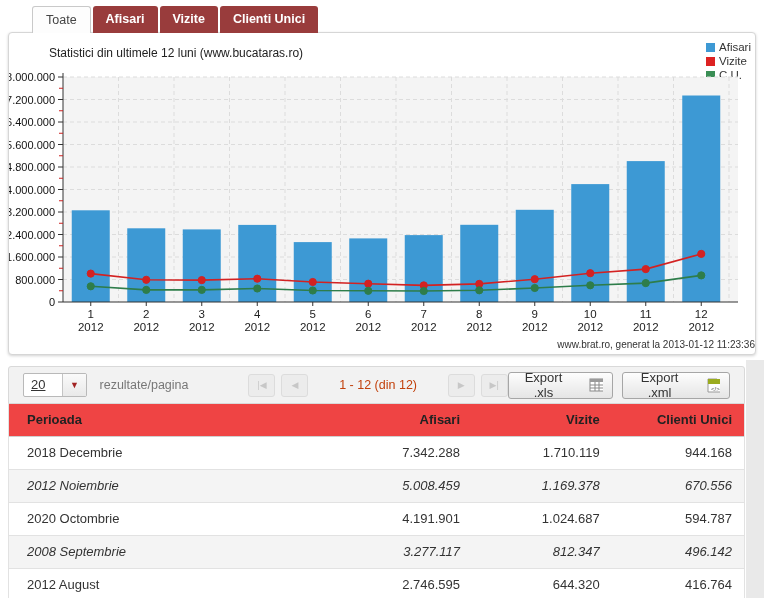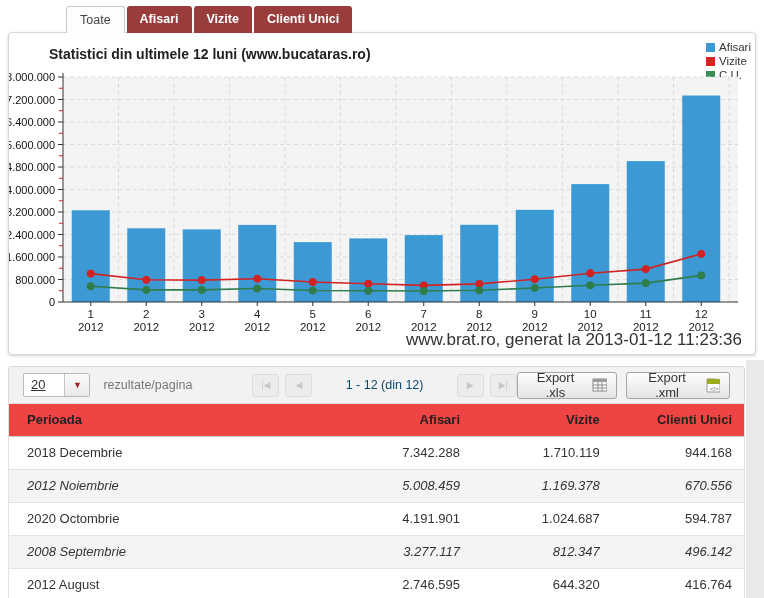--- a/index.html
+++ b/index.html
@@ -1,54 +1,54 @@
 <!DOCTYPE html>
 <html><head>
 <meta charset="utf-8">
 <style>
   * { box-sizing: border-box; margin: 0; padding: 0; }
   html,body { width:764px; height:598px; overflow:hidden; background:#fff;
     font-family:"Liberation Sans", sans-serif; }
 
   
-  .tabbar { padding:6px 0 0 18px; height:33px; position:relative; z-index:2; display:flex;margin-left:48px; }
+  .tabbar { padding:6px 0 0 32px; height:33px; position:relative; z-index:2; display:flex; }
   .tab { height:27px; line-height:27px; padding:0 13px; font-size:12.5px; font-weight:bold;
     color:#fff; background:#993c3c; margin-right:2px; border-radius:3px 3px 0 0; cursor:pointer; }
   .tab.active { background:#fdfdfd; color:#444; font-weight:normal;
     border:1px solid #c9c9c9; border-bottom:none; }
 
   
   .chart-panel { position:relative; margin:0 8px 0 8px; width:748px; height:323px;
     background:#fff; border:1px solid #d6d6d6; border-radius:4px;
     box-shadow:0 1px 3px rgba(0,0,0,.18); margin-top:-1px; z-index:1; }
-  .chart-title { position:absolute; left:40px; top:13px; font-size:14px; color:#222;font-weight:bold; }
+  .chart-title { position:absolute; left:40px; top:13px; font-size:12px; color:#222; }
   .legend { position:absolute; right:4px; top:7px; }
   .legend-row { display:flex; align-items:center; height:14px; }
   .legend-swatch { width:9px; height:9px; margin-right:4px; display:inline-block; }
   .legend-label { font-size:11.5px; color:#333; }
   .chart-svg-wrap { position:absolute; left:0; top:34px; width:746px; height:282px; }
-  .chart-footer { position:absolute; right:13px; bottom:4px; font-size:17px; color:#333; }
+  .chart-footer { position:absolute; right:0; bottom:4px; font-size:10px; color:#333; }
 
   
   .toolbar { margin:11px 19px 0 8px; width:737px; height:38px; background:#f2f2f2;
     border:1px solid #d9d9d9; border-radius:3px 3px 0 0; display:flex; align-items:center;
     padding:0 14px; }
   .pagesize { display:flex; height:24px; border:1px solid #b9b9b9; background:#fff;
     border-radius:2px; overflow:hidden; cursor:pointer; }
   .pagesize-value { width:42px; padding-left:7px; font-size:13px; color:#333; line-height:22px;text-decoration:underline; }
   .pagesize-arrow { width:26px; background:linear-gradient(#fafafa,#e9e9e9);
     border-left:1px solid #c4c4c4; text-align:center; line-height:22px;
     font-size:9px; color:#a22323; }
   .results-label { margin-left:13px; font-size:12.5px; color:#777; }
   .pager { display:flex; gap:6px; margin-left:60px; }
   .pager-btn { width:27px; height:23px; background:#ececec; border:1px solid #dcdcdc;
     border-radius:3px; color:#c7c7c7; font-size:9px; text-align:center; line-height:21px; }
-  .range-label { margin:0 28px; font-size:12.5px; color:#0c4a6e; width:92px; text-align:center; }
+  .range-label { margin:0 28px; font-size:12.5px; color:#c2410c; width:92px; text-align:center; }
   .export-group { margin-left:auto; display:flex; gap:9px; }
-  .export-btn { height:27px; display:flex; align-items:center; gap:8px; padding:8px 9px;
+  .export-btn { height:27px; display:flex; align-items:center; gap:20px; padding:8px 9px;
     font-size:13px; color:#333; background:linear-gradient(#fdfdfd,#e5e5e5);
     border:1px solid #a6a6a6; border-radius:3px; cursor:pointer; }
 
   
   .stats-table { margin:0 19px 0 8px; width:737px; border-left:1px solid #e2e2e2;
     border-right:1px solid #e2e2e2; }
   table { width:100%; border-collapse:collapse; table-layout:fixed; }
   th { height:32px; font-size:13px; color:#222; font-weight:bold;
     border-bottom:1px solid #cfcfcf; background:#ef4444; }
   td { height:33px; font-size:13px; color:#333; border-bottom:1px solid #e2e2e2; }

